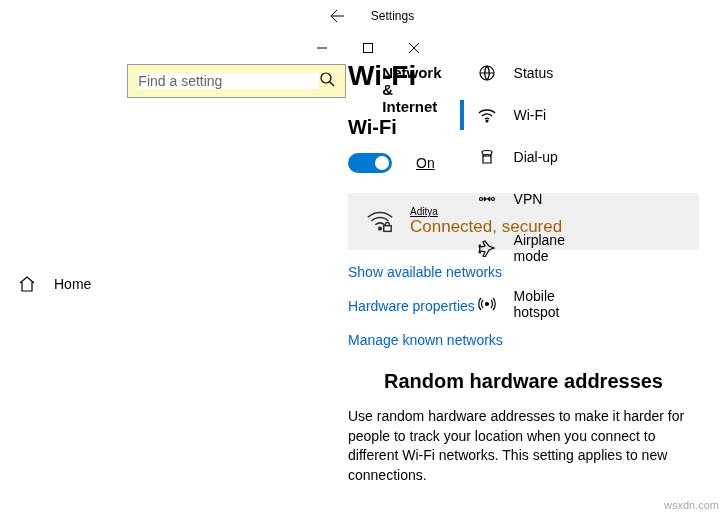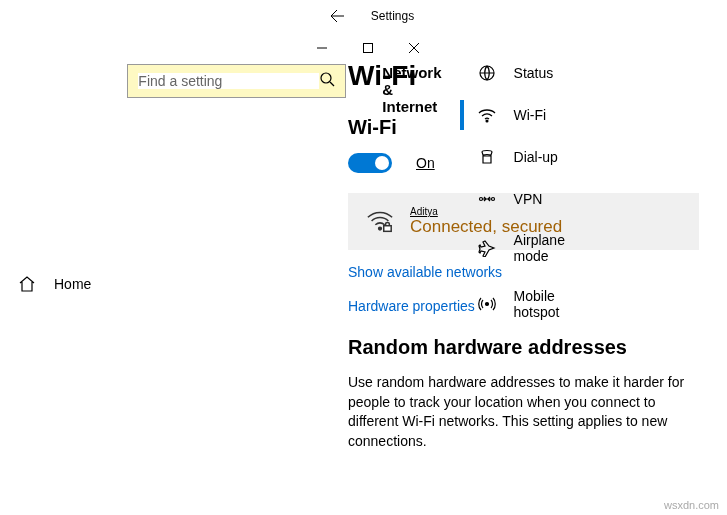--- a/index.html
+++ b/index.html
@@ -211,20 +211,21 @@
       color: #0066cc;
       cursor: pointer;
       margin-bottom: 18px;
     }
     .section2-title {
       font-size: 20px;
       font-weight: 600;
       color: #000;
       margin-top: 22px;
       margin-bottom: 14px;
+      text-align: center;
     }
     .body-text {
       font-size: 14px;
       color: #000;
       line-height: 1.4;
     }
     .watermark {
       position: absolute;
       bottom: 4px;
       right: 8px;
@@ -369,19 +370,20 @@
         </svg>
       </span>
       <div class="network-info">
         <span class="network-name">Aditya</span>
         <span class="network-status">Connected, secured</span>
       </div>
     </div>
 
     <a class="link">Show available networks</a>
     <a class="link">Hardware properties</a>
+    <a class="link">Manage known networks</a>
 
     <h2 class="section2-title">Random hardware addresses</h2>
     <p class="body-text">Use random hardware addresses to make it harder for people to track your location when you connect to different Wi-Fi networks. This setting applies to new connections.</p>
   </div>
 </div>
 
 <div class="watermark">wsxdn.com</div>
 
 </body></html>

